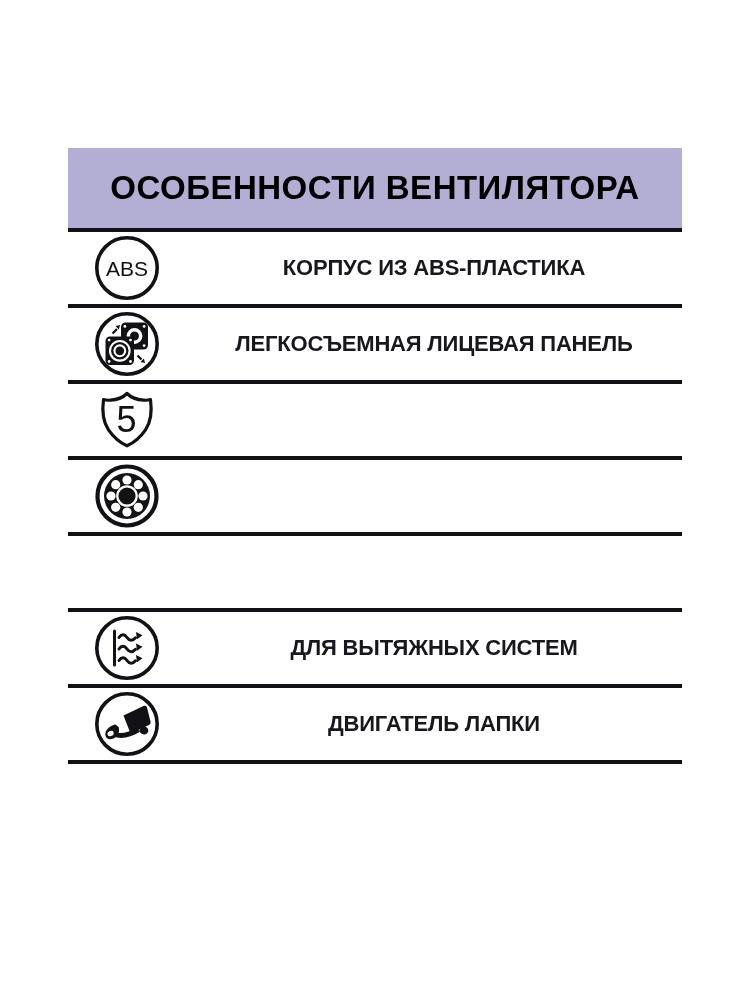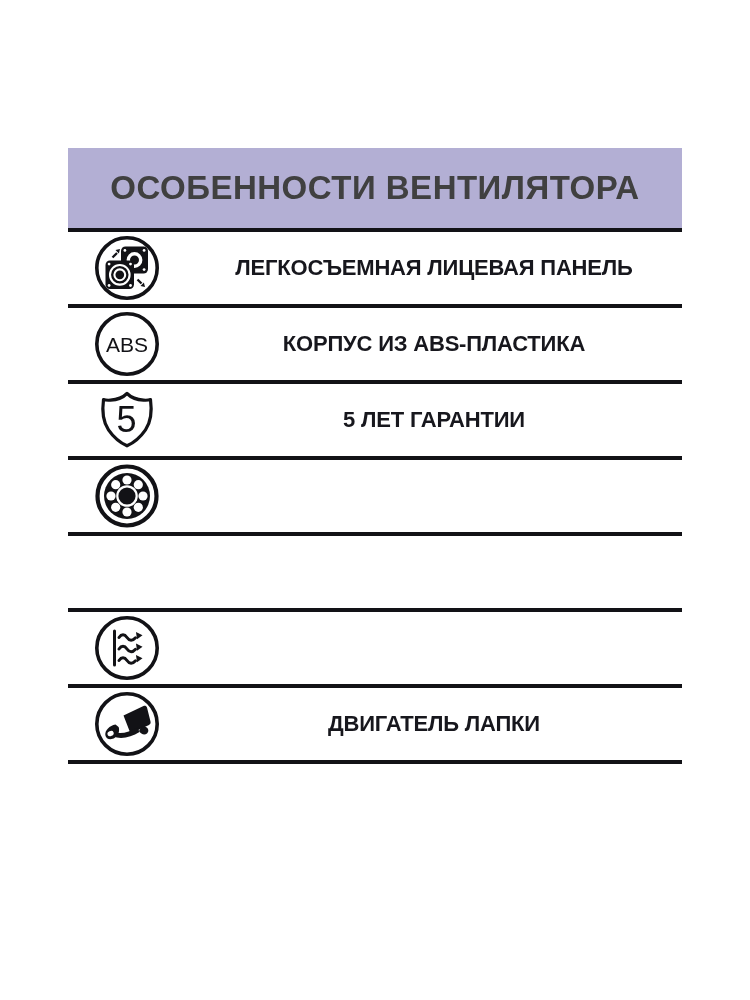--- a/index.html
+++ b/index.html
@@ -5,21 +5,21 @@
   html,body{margin:0;padding:0;}
   body{
     width:750px;height:1000px;background:#ffffff;position:relative;
     font-family:"Liberation Sans", sans-serif;overflow:hidden;
   }
   .sheet{position:absolute;left:68px;top:148px;width:614px;}
   .header{
     height:80px;background:#b3afd4;display:flex;align-items:center;justify-content:center;
   }
   .header .title{
-    font-size:33px;font-weight:700;letter-spacing:0.5px;color:#404040;margin:0;
+    font-size:33px;font-weight:700;letter-spacing:0.5px;color:#000000;margin:0;
     white-space:nowrap;
   }
   .rows{border-bottom:4px solid #121216;}
   .row{
     height:72px;border-top:4px solid #121216;display:flex;align-items:center;
     background:#ffffff;
   }
   .icon-cell{
     width:118px;flex:0 0 118px;display:flex;align-items:center;justify-content:center;
   }
@@ -40,20 +40,30 @@
   <div class="header">
     <h1 class="title">ОСОБЕННОСТИ ВЕНТИЛЯТОРА</h1>
   </div>
 
   <div class="rows">
 
     <div class="row">
       <div class="icon-cell">
         <svg width="68" height="68" viewBox="0 0 68 68">
           <circle cx="34" cy="34" r="30.2" fill="#fff" stroke="#121216" stroke-width="3.6"></circle>
+          <text class="badge-text" x="34" y="41.5" font-size="21" font-weight="500" text-anchor="middle" fill="#121216">ABS</text>
+        </svg>
+      </div>
+      <div class="label-cell">КОРПУС ИЗ ABS-ПЛАСТИКА</div>
+    </div>
+
+    <div class="row">
+      <div class="icon-cell">
+        <svg width="68" height="68" viewBox="0 0 68 68">
+          <circle cx="34" cy="34" r="30.2" fill="#fff" stroke="#121216" stroke-width="3.6"></circle>
           <rect x="28" y="12.5" width="27" height="27" rx="4.5" fill="#121216"></rect>
           <circle cx="41.5" cy="26" r="6.2" fill="none" stroke="#fff" stroke-width="3.4"></circle>
           <circle cx="31.9" cy="16.4" r="1.4" fill="#fff"></circle>
           <circle cx="51.1" cy="16.4" r="1.4" fill="#fff"></circle>
           <circle cx="51.1" cy="35.6" r="1.4" fill="#fff"></circle>
           <rect x="12.5" y="26.5" width="28.5" height="28.5" rx="4.5" fill="#121216"></rect>
           <circle cx="26.8" cy="40.8" r="9.8" fill="none" stroke="#fff" stroke-width="2.1"></circle>
           <circle cx="26.8" cy="40.8" r="5.4" fill="none" stroke="#fff" stroke-width="2.1"></circle>
           <circle cx="16.1" cy="30.1" r="1.4" fill="#fff"></circle>
           <circle cx="37.5" cy="30.1" r="1.4" fill="#fff"></circle>
@@ -64,38 +74,27 @@
           <path d="M44.5 45.5 L48.5 49.5" stroke="#121216" stroke-width="2.3" fill="none"></path>
           <polygon points="52,53 50.9,48.5 47.5,51.9" fill="#121216"></polygon>
         </svg>
       </div>
       <div class="label-cell">ЛЕГКОСЪЕМНАЯ ЛИЦЕВАЯ ПАНЕЛЬ</div>
     </div>
 
     <div class="row">
       <div class="icon-cell">
         <svg width="68" height="68" viewBox="0 0 68 68">
-          <circle cx="34" cy="34" r="30.2" fill="#fff" stroke="#121216" stroke-width="3.6"></circle>
-          <text class="badge-text" x="34" y="41.5" font-size="21" font-weight="500" text-anchor="middle" fill="#121216">ABS</text>
-        </svg>
-      </div>
-      <div class="label-cell">КОРПУС ИЗ ABS-ПЛАСТИКА</div>
-    </div>
-
-    <div class="row">
-      <div class="icon-cell">
-        <svg width="68" height="68" viewBox="0 0 68 68">
           <path d="M34 7.5 C30 11.5 24 13.8 17.5 14.2 C14.5 14.4 12.2 14.2 10.5 13.6
                    C9 24.5 10.2 36 15.5 43.8 C20 50.3 26.2 56.2 34 59.8
                    C41.8 56.2 48 50.3 52.5 43.8 C57.8 36 59 24.5 57.5 13.6
                    C55.8 14.2 53.5 14.4 50.5 14.2 C44 13.8 38 11.5 34 7.5 Z" fill="#fff" stroke="#121216" stroke-width="3.2" stroke-linejoin="round"></path>
           <text class="badge-text" x="33.5" y="46" font-size="36" font-weight="500" text-anchor="middle" fill="#121216">5</text>
         </svg>
       </div>
-      <div class="label-cell">5 ЛЕТ ГАРАНТИИ</div>
     </div>
 
 
     <div class="row">
       <div class="icon-cell">
         <svg width="68" height="68" viewBox="0 0 68 68">
           <circle cx="34" cy="34" r="29.5" fill="#fff" stroke="#121216" stroke-width="4.2"></circle>
           <circle cx="34" cy="34" r="23" fill="#121216"></circle>
           <circle cx="50" cy="34" r="4.6" fill="#fff"></circle>
           <circle cx="45.3" cy="45.3" r="4.6" fill="#fff"></circle>
@@ -120,20 +119,21 @@
           <circle cx="34" cy="34" r="30.2" fill="#fff" stroke="#121216" stroke-width="3.6"></circle>
           <path d="M21.5 17 V51" stroke="#121216" stroke-width="3" stroke-linecap="round" fill="none"></path>
           <path d="M26 23.5 C28.5 19.8 31.5 19.8 34 23.5 C36.5 27.2 39.5 27.2 42.5 23.8" stroke="#121216" stroke-width="3" stroke-linecap="round" fill="none"></path>
           <polygon points="49.5,21.3 43,18 44,25.2" fill="#121216"></polygon>
           <path d="M26 35 C28.5 31.3 31.5 31.3 34 35 C36.5 38.7 39.5 38.7 42.5 35.3" stroke="#121216" stroke-width="3" stroke-linecap="round" fill="none"></path>
           <polygon points="49.5,32.8 43,29.5 44,36.7" fill="#121216"></polygon>
           <path d="M26 46.5 C28.5 42.8 31.5 42.8 34 46.5 C36.5 50.2 39.5 50.2 42.5 46.8" stroke="#121216" stroke-width="3" stroke-linecap="round" fill="none"></path>
           <polygon points="49.5,44.3 43,41 44,48.2" fill="#121216"></polygon>
         </svg>
       </div>
+      <div class="label-cell">ДЛЯ ВЫТЯЖНЫХ СИСТЕМ</div>
     </div>
 
     <div class="row">
       <div class="icon-cell">
         <svg width="68" height="68" viewBox="0 0 68 68">
           <circle cx="34" cy="34" r="30.2" fill="#fff" stroke="#121216" stroke-width="3.6"></circle>
           <path d="M30.5 25.5 L50.5 16 C52 15.4 53.5 16 54 17.5 L57.5 31.5
                    C58 33 57.2 34.6 55.5 35.2 L37.5 43.5 Z" fill="#121216"></path>
           <path d="M20 46.5 C28 49.5 38 47.5 46.5 42 L44.5 37.5 C36.5 42.5 27 44.5 21.5 42 Z" fill="#121216"></path>
           <path d="M22.5 34.5 C16.5 35.5 11.8 40.5 12.3 45 C12.8 49.2 17.8 50.6 21.8 47.8

